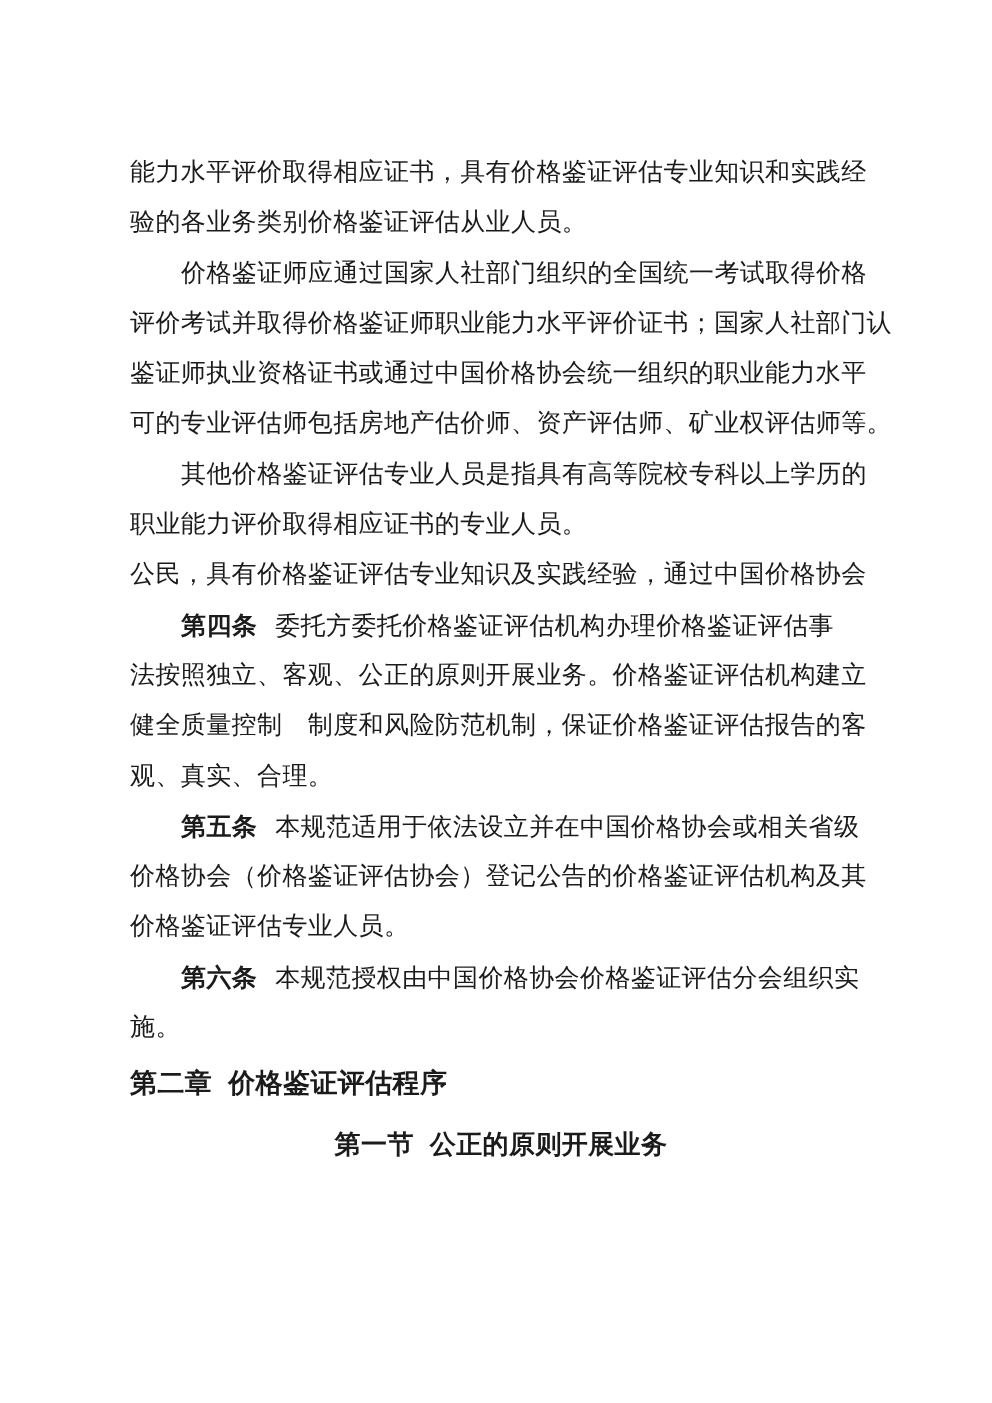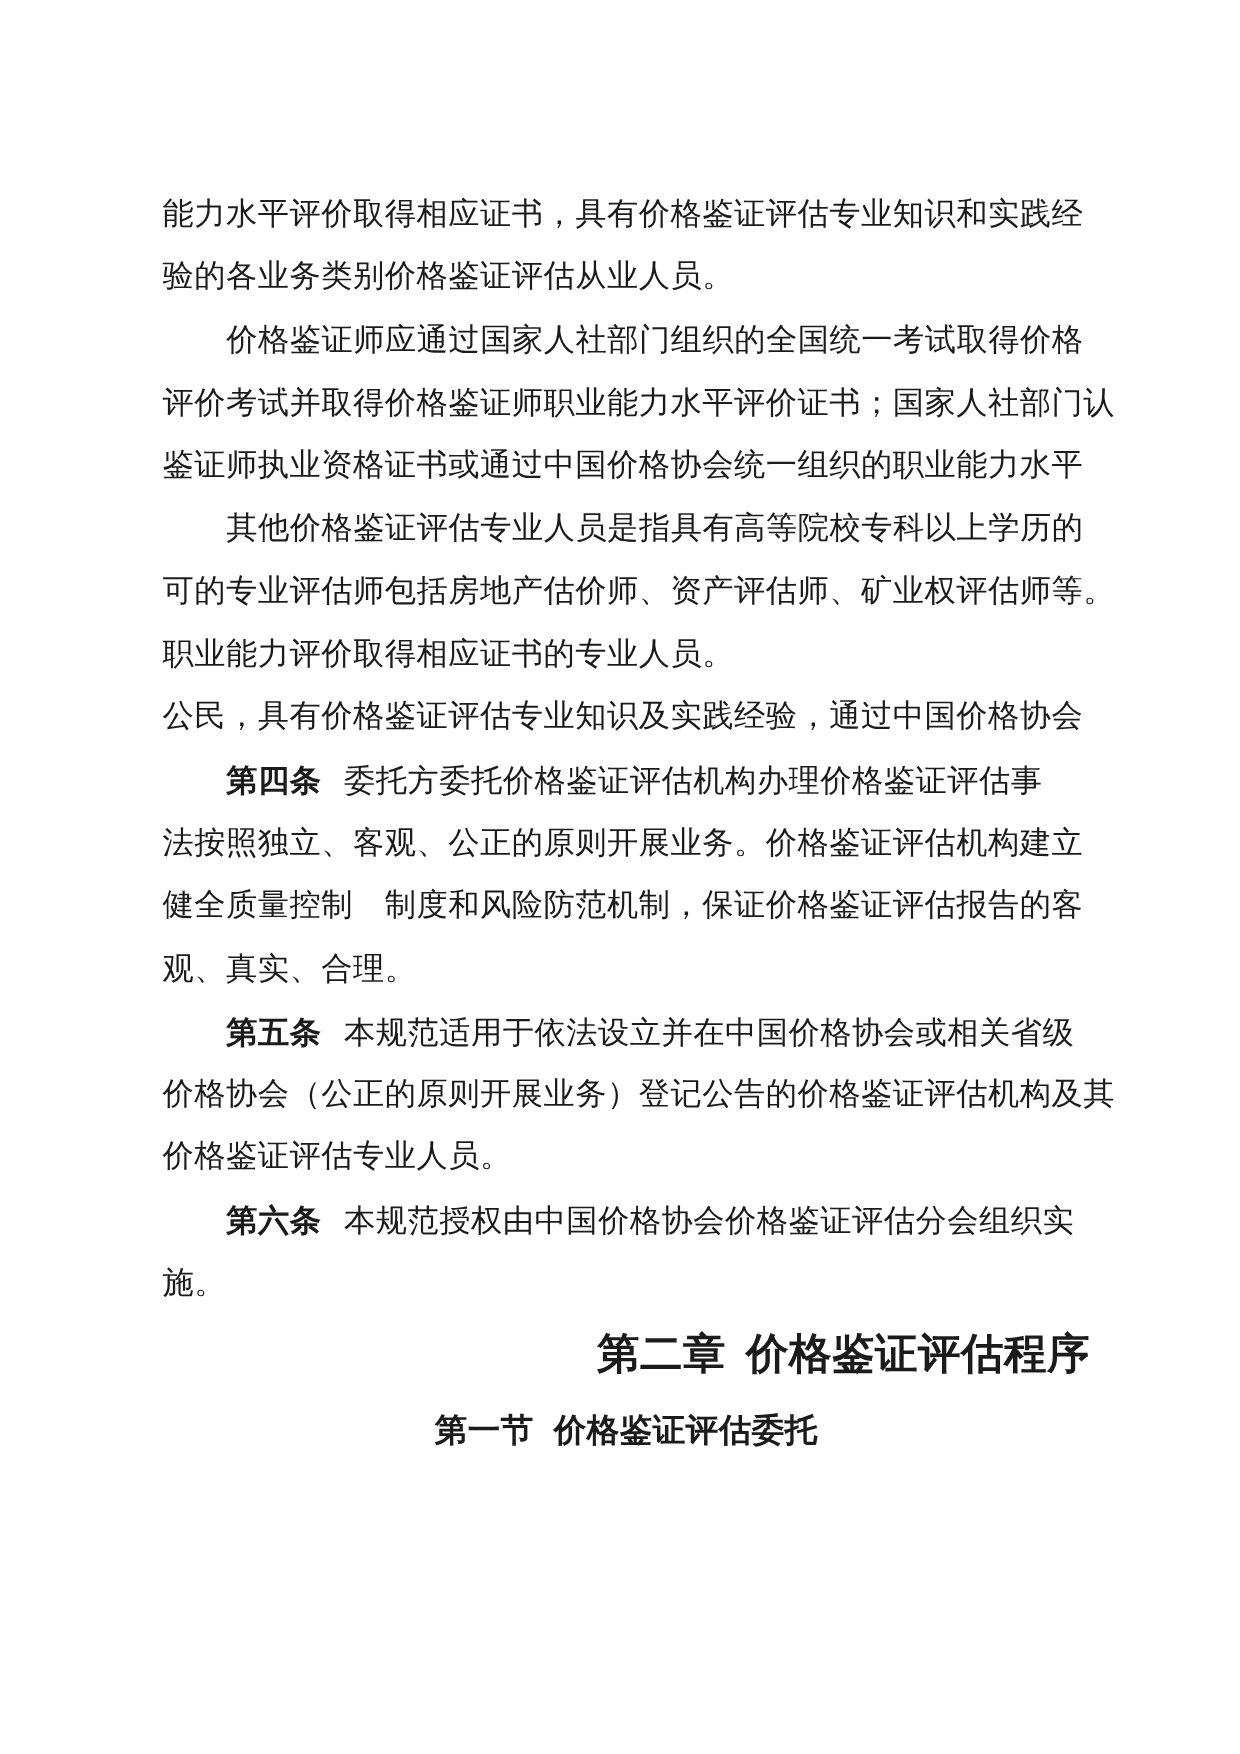--- a/index.html
+++ b/index.html
@@ -33,24 +33,24 @@
     padding-left: 51px;
   }
   .term {
     font-family: "Liberation Sans", "DejaVu Sans", sans-serif;
     font-weight: bold;
     margin-right: 18px;
   }
   .chapter-heading {
     height: 62px;
     line-height: 62px;
-    text-align: right;
+    text-align: left;
     font-family: Liberation Sans, sans-serif;
     font-weight: bold;
-    font-size: 34px;
+    font-size: 27px;
     white-space: nowrap;
   }
   .chapter-heading .hnum {
     margin-right: 16px;
   }
   .section-heading {
     height: 62px;
     line-height: 62px;
     text-align: center;
     font-weight: bold;
@@ -78,50 +78,50 @@
 <div class="page">
 
   <div class="body-text">
 
     <div class="line">能力水平评价取得相应证书，具有价格鉴证评估专业知识和实践经</div>
     <div class="line">验的各业务类别价格鉴证评估从业人员。</div>
 
     <div class="line indent">价格鉴证师应通过国家人社部门组织的全国统一考试取得价格</div>
     <div class="line">评价考试并取得价格鉴证师职业能力水平评价证书；国家人社部门认</div>
     <div class="line">鉴证师执业资格证书或通过中国价格协会统一组织的职业能力水平</div>
+    <div class="line">可的专业评估师包括房地产估价师、资产评估师、矿业权评估师等。</div>
+
     <div class="line indent">其他价格鉴证评估专业人员是指具有高等院校专科以上学历的</div>
-
-    <div class="line">可的专业评估师包括房地产估价师、资产评估师、矿业权评估师等。</div>
     <div class="line">职业能力评价取得相应证书的专业人员。</div>
     <div class="line">公民，具有价格鉴证评估专业知识及实践经验，通过中国价格协会</div>
 
     <div class="line indent">
       <span class="term">第四条</span><span>委托方委托价格鉴证评估机构办理价格鉴证评估事</span>
     </div>
     <div class="line">法按照独立、客观、公正的原则开展业务。价格鉴证评估机构建立</div>
     <div class="line">健全质量控制　制度和风险防范机制，保证价格鉴证评估报告的客</div>
     <div class="line">观、真实、合理。</div>
 
     <div class="line indent">
       <span class="term">第五条</span><span>本规范适用于依法设立并在中国价格协会或相关省级</span>
     </div>
-    <div class="line">价格协会（公正的原则开展业务）登记公告的价格鉴证评估机构及其</div>
+    <div class="line">价格协会（价格鉴证评估协会）登记公告的价格鉴证评估机构及其</div>
     <div class="line">价格鉴证评估专业人员。</div>
 
     <div class="line indent">
       <span class="term">第六条</span><span>本规范授权由中国价格协会价格鉴证评估分会组织实</span>
     </div>
     <div class="line">施。</div>
 
     <div class="chapter-heading">
       <span class="hnum">第二章</span><span>价格鉴证评估程序</span>
     </div>
 
     <div class="section-heading">
-      <span class="hnum">第一节</span><span>价格鉴证评估委托</span>
+      <span class="hnum">第一节</span><span>公正的原则开展业务</span>
     </div>
 
 
   </div>
 
   <div class="footer-pagenum">— 4 —</div>
 
 </div>
 
 </body></html>

